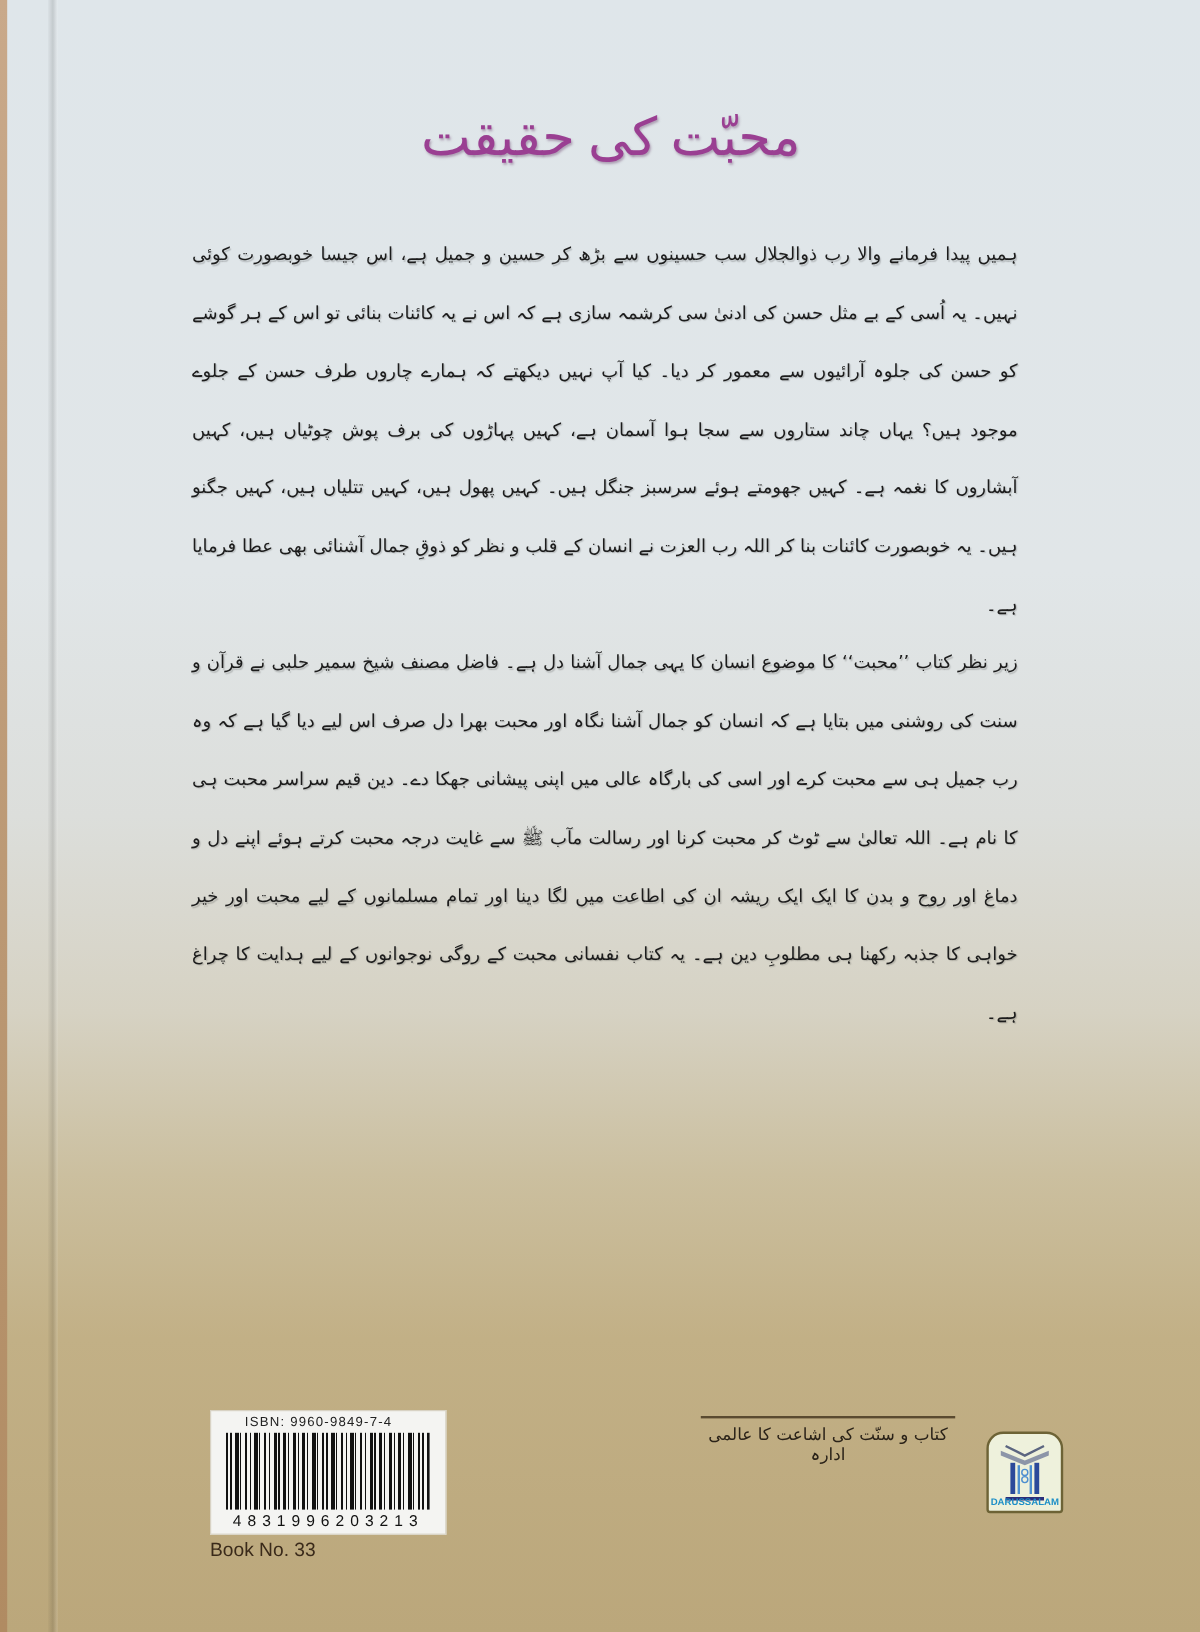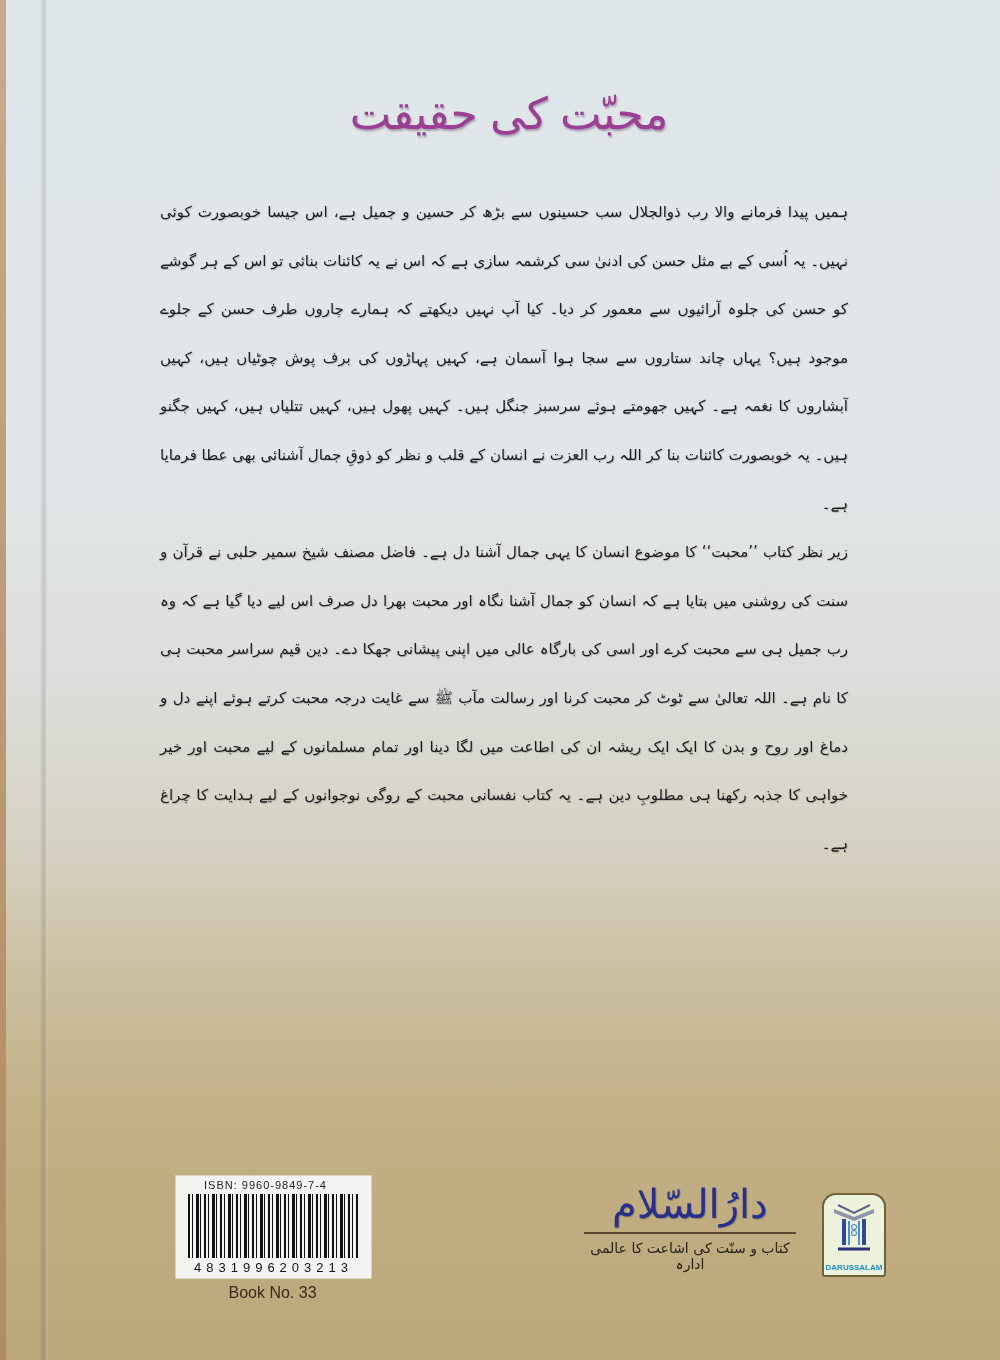--- a/index.html
+++ b/index.html
@@ -16,21 +16,21 @@
   .edge-left {
     position: absolute; left: 0; top: 0; width: 6px; height: 1360px;
     background: linear-gradient(to bottom, #c9a98a, #b08b62);
   }
   .hinge {
     position: absolute; left: 40px; top: 0; width: 8px; height: 1360px;
     background: linear-gradient(to right, rgba(0,0,0,0.02), rgba(0,0,0,0.12), rgba(255,255,255,0.15));
   }
   .title {
     position: absolute; left: 18px; right: 0; top: 88px; text-align: center;
-    font-family: Liberation Sans, sans-serif; font-size: 44px; color: #9a3f92;
+    font-family: Liberation Serif, serif; font-size: 44px; color: #9a3f92;
     text-shadow: 1px 2px 2px rgba(80,30,80,0.35);
     direction: rtl;
   }
   .body-text {
     position: absolute; left: 160px; width: 688px; top: 188px;
     direction: rtl; text-align: justify; text-align-last: right;
     font-family: "DejaVu Sans", sans-serif; font-size: 15px;
     line-height: 48.6px; color: #1c1c1c;
     text-shadow: 1px 1px 1px rgba(0,0,0,0.18);
   }
@@ -48,34 +48,34 @@
     background: repeating-linear-gradient(to right,
       #111 0 2px, transparent 2px 4px, #111 4px 5px, transparent 5px 8px,
       #111 8px 11px, transparent 11px 12px, #111 12px 13px, transparent 13px 16px);
   }
   .ean {
     position: absolute; left: 4px; right: 4px; bottom: 3px;
     font-family: "Liberation Sans", sans-serif; font-size: 13px; letter-spacing: 5px; color: #111;
     background: #f4f4f2; text-align: center;
   }
   .bookno {
-    position: absolute; left: 175px; top: 1284px; width: 195px; text-align: center;
+    position: absolute; left: 175px; top: 1284px; width: 195px; text-align: left;
     font-family: "Liberation Sans", sans-serif; font-size: 16px; color: #3a2a1a;
   }
   .publisher {
     position: absolute; left: 580px; top: 1178px; width: 220px; text-align: center; direction: rtl;
   }
   .pub-name {
     font-family: "DejaVu Serif", serif; font-size: 40px; color: #2b2f8c; line-height: 52px;
     text-shadow: 1px 1px 1px rgba(0,0,0,0.2);
   }
   .pub-rule { height: 2px; background: #5a4a30; margin: 2px 4px 6px; }
   .pub-tag { font-size: 14px; color: #2a2218; }
   .logo {
-    position: absolute; left: 822px; top: 1193px; width: 64px; height: 84px;
+    position: absolute; left: 822px; top: 1193px; width: 64px; height: 68px;
     background: #eef1dc; border: 2px solid #6d6336; border-radius: 14px 14px 3px 3px;
     box-sizing: border-box;
   }
   .logo svg { position: absolute; left: 6px; top: 4px; }
   .logo-text {
     position: absolute; left: 0; right: 0; bottom: 3px; text-align: center;
     font-family: "Liberation Sans", sans-serif; font-weight: bold; font-size: 8px; color: #1d8fc7;
   }
 </style>
 </head>
@@ -93,21 +93,20 @@
   </div>
 
   <div class="barcode-box">
     <div class="isbn">ISBN: 9960-9849-7-4</div>
     <div class="bars"></div>
     <div class="ean">4831996203213</div>
   </div>
   <div class="bookno">Book No. 33</div>
 
   <div class="publisher">
-    <div class="pub-name">دارُالسّلام</div>
     <div class="pub-rule"></div>
     <div class="pub-tag">کتاب و سنّت کی اشاعت کا عالمی ادارہ</div>
   </div>
 
   <div class="logo">
     <svg width="48" height="56" viewBox="0 0 48 56">
       <path d="M4 10 L24 18 L44 10 L44 14 L24 22 L4 14 Z" fill="#8c95a8"></path>
       <path d="M8 6 L24 14 L40 6" stroke="#5b6580" stroke-width="2" fill="none"></path>
       <rect x="12" y="20" width="4" height="26" fill="#2c4a9a"></rect>
       <rect x="32" y="20" width="4" height="26" fill="#2c4a9a"></rect>

